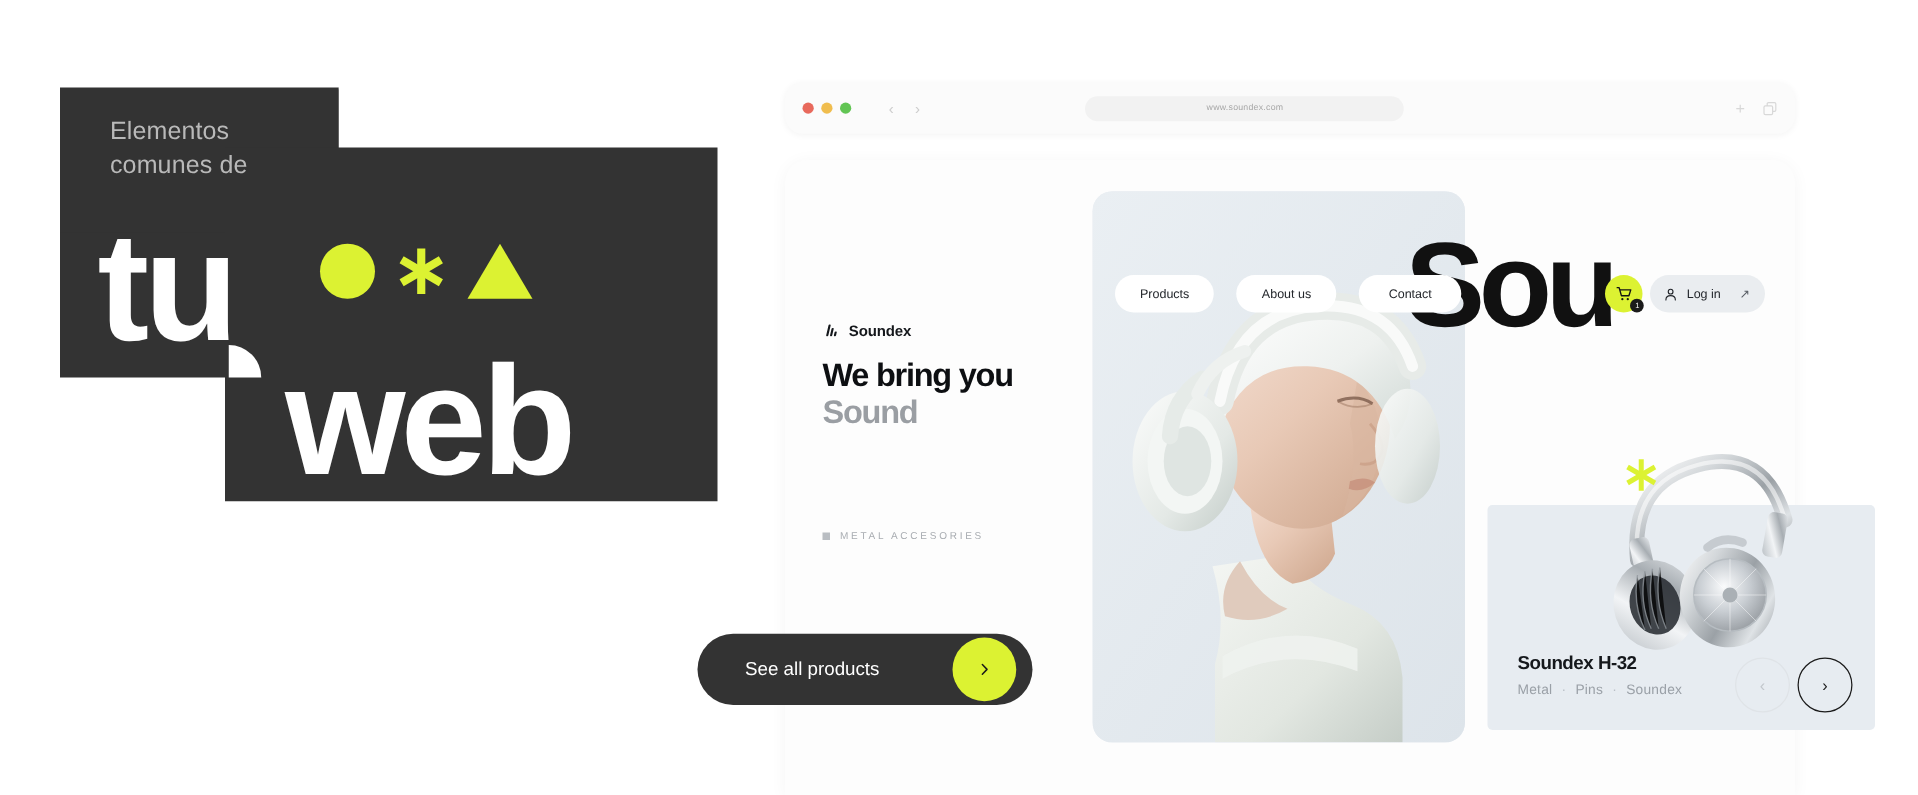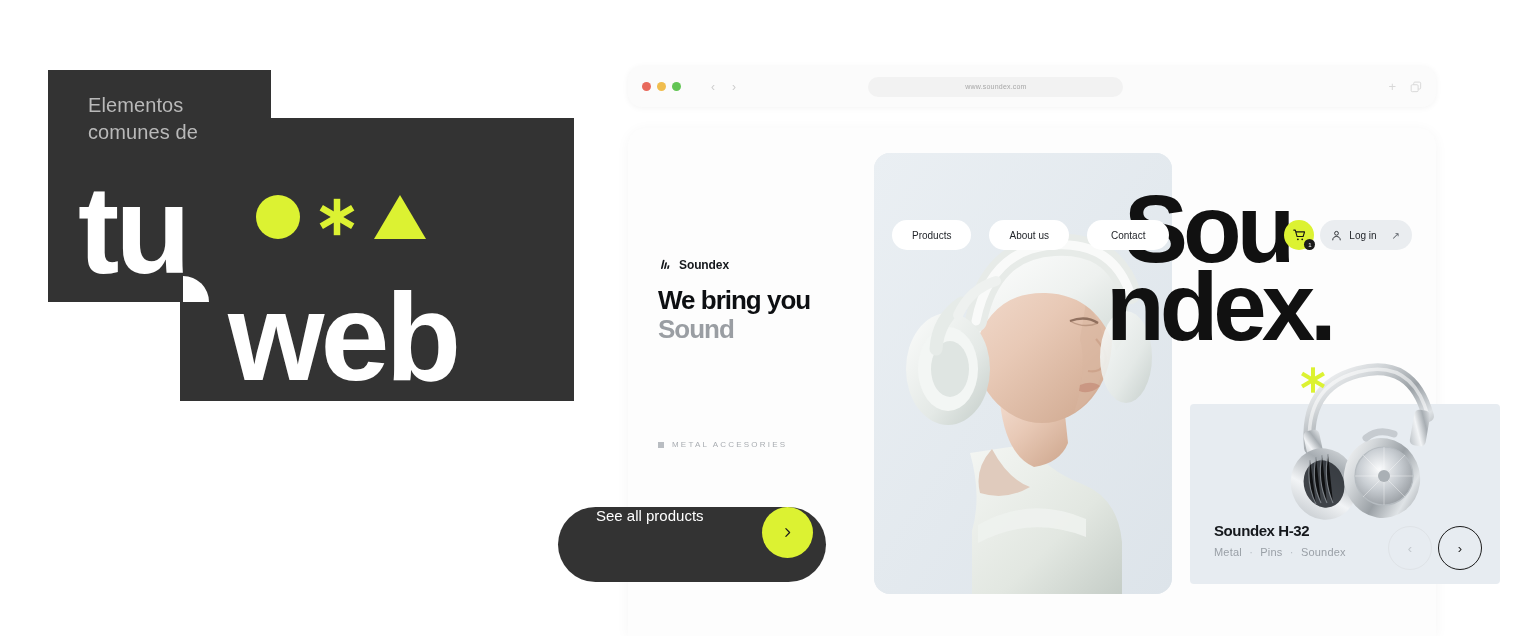--- a/index.html
+++ b/index.html
@@ -143,36 +143,36 @@
   .brand { position: absolute; left: 30px; top: 130px; display: flex; align-items: center; gap: 7px; z-index: 8; }
   .brand-name { font-size: 12px; font-weight: 700; color: #15181c; letter-spacing: -.1px; }
 
   .headline {
     position: absolute; left: 30px; top: 158px; z-index: 8;
     font-size: 26px; line-height: 29px; font-weight: 700;
     color: #0d0f12; letter-spacing: -1px;
   }
   .headline .muted { color: #9a9ea3; }
 
-  .cat { position: absolute; left: 30px; top: 296px; display: flex; align-items: center; gap: 8px; z-index: 8; margin-top: 16px; }
+  .cat { position: absolute; left: 30px; top: 296px; display: flex; align-items: center; gap: 8px; z-index: 8; }
   .cat-sq { width: 6px; height: 6px; background: #b9bdc2; }
   .cat-txt { font-size: 8px; letter-spacing: 2.2px; color: #a8acb1; }
 
   .tags { position: absolute; left: 30px; top: 327px; z-index: 8; }
   .tag {
     border: 1px solid #e6e8ea; border-radius: 14px; height: 20px;
     display: inline-flex; align-items: center; padding: 0 14px;
     font-size: 8px; color: #b0b4b9; margin-bottom: 6px;
   }
   .tagrow { display: block; }
 
   
   .cta {
-    position: absolute; left: 558px; top: 507px; width: 268px; height: 75px;
-    background: #333333; border-radius: 40px; display: flex; align-items: flex-start;
+    position: absolute; left: 558px; top: 507px; width: 268px; height: 57px;
+    background: #333333; border-radius: 40px; display: flex; align-items: center;
     padding: 0 13px 0 38px; z-index: 20;
   }
   .cta-label { color: #ffffff; font-size: 15px; font-weight: 400; }
   .cta-circle {
     width: 51px; height: 51px; border-radius: 50%; background: #dcf232;
     display: flex; align-items: center; justify-content: center; margin-left: auto;
   }
 
   
   .product {
@@ -316,21 +316,20 @@
           <path d="M122 128 q-26 8 -38 34" fill="none" stroke="#eef1ef" stroke-width="10" stroke-linecap="round"></path>
 
           <ellipse cx="252" cy="204" rx="26" ry="46" fill="url(#cup)" opacity=".9"></ellipse>
 
           <path d="M104 372 q52 -30 108 -6 l0 18 q-56 -22 -108 6z" fill="#eef2ee" opacity=".9"></path>
         </svg>
       </div>
 
       <div class="bigword">
         <span class="l1">Sou</span>
-        <span class="l2">ndex.</span>
       </div>
 
       <div class="nav">
         <div class="nav-pill">Products</div>
         <div class="nav-pill">About us</div>
         <div class="nav-pill wide">Contact</div>
       </div>
 
       <div class="acct">
         <div class="cart">

